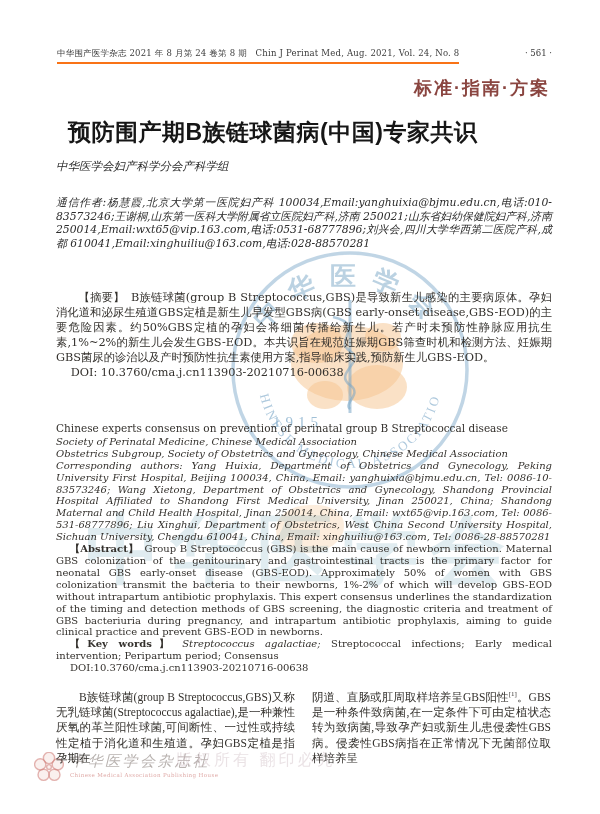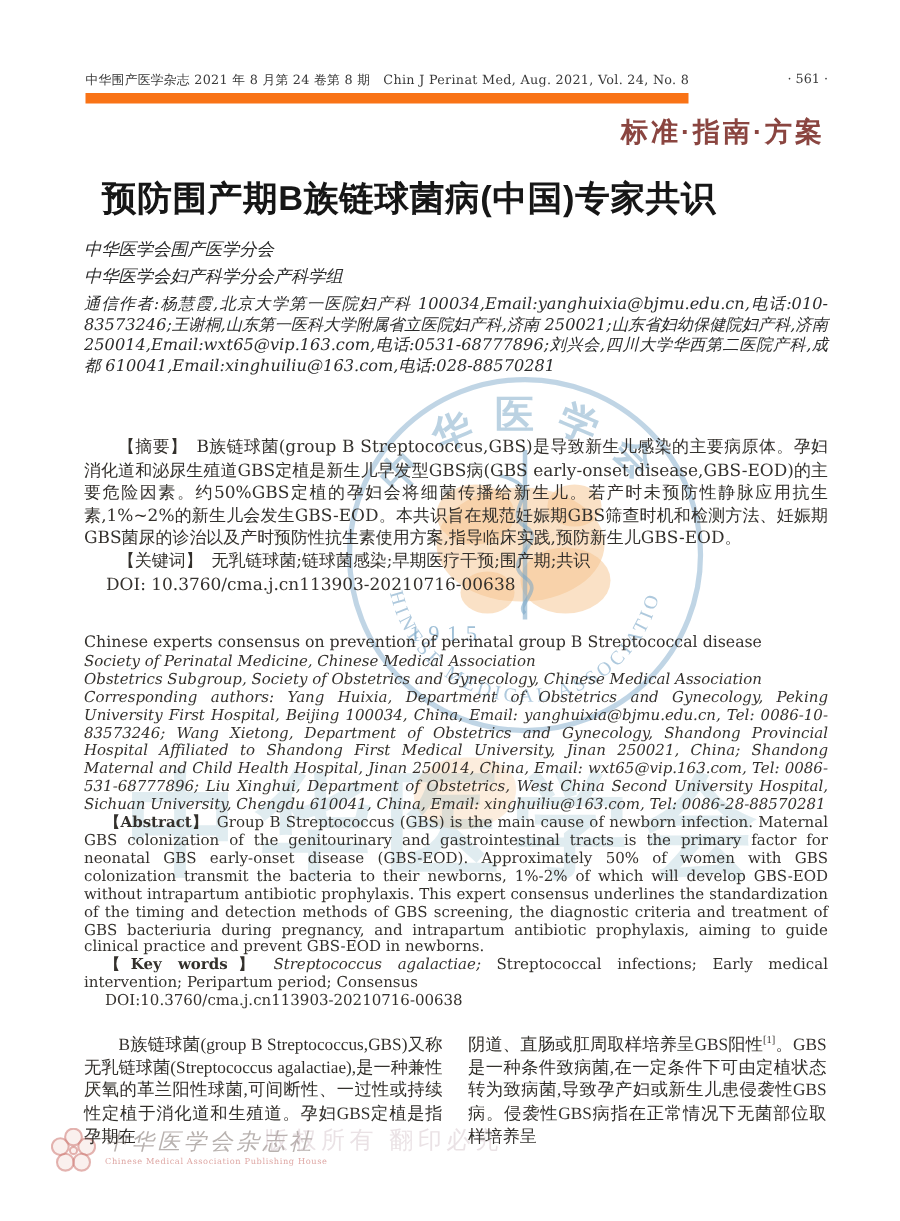--- a/index.html
+++ b/index.html
@@ -4,21 +4,21 @@
 <style>
   html,body{margin:0;padding:0;background:#e9e9e9;}
   .page{
     position:relative;width:600px;height:814px;margin:0 auto;background:#ffffff;
     font-family:"DejaVu Serif","Liberation Serif",serif;color:#33302c;overflow:hidden;
   }
   .layer-text{position:relative;z-index:2;}
   .abs{position:absolute;}
   
   .header{top:48px;left:57px;right:48px;display:flex;justify-content:space-between;align-items:flex-start;font-size:8.5px;color:#3a3a3a;}
-  .header .journal{border-bottom:7px solid #f97316;padding-bottom:2px;letter-spacing:0.2px;}
+  .header .journal{border-bottom:2px solid #f97316;padding-bottom:2px;letter-spacing:0.2px;}
   .header .pagenum{padding-left:10px;white-space:nowrap;}
   
   .section-tag{top:76px;right:50px;font-family:"Liberation Sans","DejaVu Sans",sans-serif;font-weight:bold;font-size:18px;letter-spacing:2px;color:#8a4540;text-align:right;}
   
   .title{top:105px;left:56px;font-family:"Liberation Sans","DejaVu Sans",sans-serif;font-weight:bold;font-size:23px;letter-spacing:0.5px;color:#161616;}
   
   .authors{top:157px;left:56px;font-style:italic;font-size:11.5px;line-height:18px;color:#2b2b2b;}
   
   .correspondence{top:196px;left:56px;width:496px;font-style:italic;font-size:10.8px;line-height:13.7px;text-align:justify;color:#2b2b2b;}
   
@@ -107,29 +107,27 @@
     <div class="abs header">
       <span class="journal">中华围产医学杂志 2021 年 8 月第 24 卷第 8 期　Chin J Perinat Med, Aug. 2021, Vol. 24, No. 8</span>
       <span class="pagenum">· 561 ·</span>
     </div>
 
     <div class="abs section-tag">标准·指南·方案</div>
 
     <h1 class="abs title" style="margin:12px;text-align:center;">预防围产期B族链球菌病(中国)专家共识</h1>
 
     <div class="abs authors">
-      <div>中华医学会围产医学分会</div>
       <div>中华医学会妇产科学分会产科学组</div>
     </div>
 
     <div class="abs correspondence">通信作者:杨慧霞,北京大学第一医院妇产科 100034,Email:yanghuixia@bjmu.edu.cn,电话:010-83573246;王谢桐,山东第一医科大学附属省立医院妇产科,济南 250021;山东省妇幼保健院妇产科,济南 250014,Email:wxt65@vip.163.com,电话:0531-68777896;刘兴会,四川大学华西第二医院产科,成都 610041,Email:xinghuiliu@163.com,电话:028-88570281</div>
 
     <div class="abs abstract-block">
       <p><b class="hei">【摘要】</b><span>B族链球菌(group B Streptococcus,GBS)是导致新生儿感染的主要病原体。孕妇消化道和泌尿生殖道GBS定植是新生儿早发型GBS病(GBS early-onset disease,GBS-EOD)的主要危险因素。约50%GBS定植的孕妇会将细菌传播给新生儿。若产时未预防性静脉应用抗生素,1%~2%的新生儿会发生GBS-EOD。本共识旨在规范妊娠期GBS筛查时机和检测方法、妊娠期GBS菌尿的诊治以及产时预防性抗生素使用方案,指导临床实践,预防新生儿GBS-EOD。</span></p>
-      <p><b class="hei">【关键词】</b><span>无乳链球菌;链球菌感染;早期医疗干预;围产期;共识</span></p>
       <p class="doi-line">DOI: 10.3760/cma.j.cn113903-20210716-00638</p>
     </div>
 
     <div class="abs english">
       <p class="en-title">Chinese experts consensus on prevention of perinatal group B Streptococcal disease</p>
       <p class="en-it">Society of Perinatal Medicine, Chinese Medical Association</p>
       <p class="en-it">Obstetrics Subgroup, Society of Obstetrics and Gynecology, Chinese Medical Association</p>
       <p class="en-it">Corresponding authors: Yang Huixia, Department of Obstetrics and Gynecology, Peking University First Hospital, Beijing 100034, China, Email: yanghuixia@bjmu.edu.cn, Tel: 0086-10-83573246; Wang Xietong, Department of Obstetrics and Gynecology, Shandong Provincial Hospital Affiliated to Shandong First Medical University, Jinan 250021, China; Shandong Maternal and Child Health Hospital, Jinan 250014, China, Email: wxt65@vip.163.com, Tel: 0086-531-68777896; Liu Xinghui, Department of Obstetrics, West China Second University Hospital, Sichuan University, Chengdu 610041, China, Email: xinghuiliu@163.com, Tel: 0086-28-88570281</p>
       <p class="en-indent"><span class="en-label">【Abstract】</span><span>Group B Streptococcus (GBS) is the main cause of newborn infection. Maternal GBS colonization of the genitourinary and gastrointestinal tracts is the primary factor for neonatal GBS early-onset disease (GBS-EOD). Approximately 50% of women with GBS colonization transmit the bacteria to their newborns, 1%-2% of which will develop GBS-EOD without intrapartum antibiotic prophylaxis. This expert consensus underlines the standardization of the timing and detection methods of GBS screening, the diagnostic criteria and treatment of GBS bacteriuria during pregnancy, and intrapartum antibiotic prophylaxis, aiming to guide clinical practice and prevent GBS-EOD in newborns.</span></p>
       <p class="en-indent"><span class="en-label">【Key words】</span><i>Streptococcus agalactiae;</i><span> Streptococcal infections; Early medical intervention; Peripartum period; Consensus</span></p>

